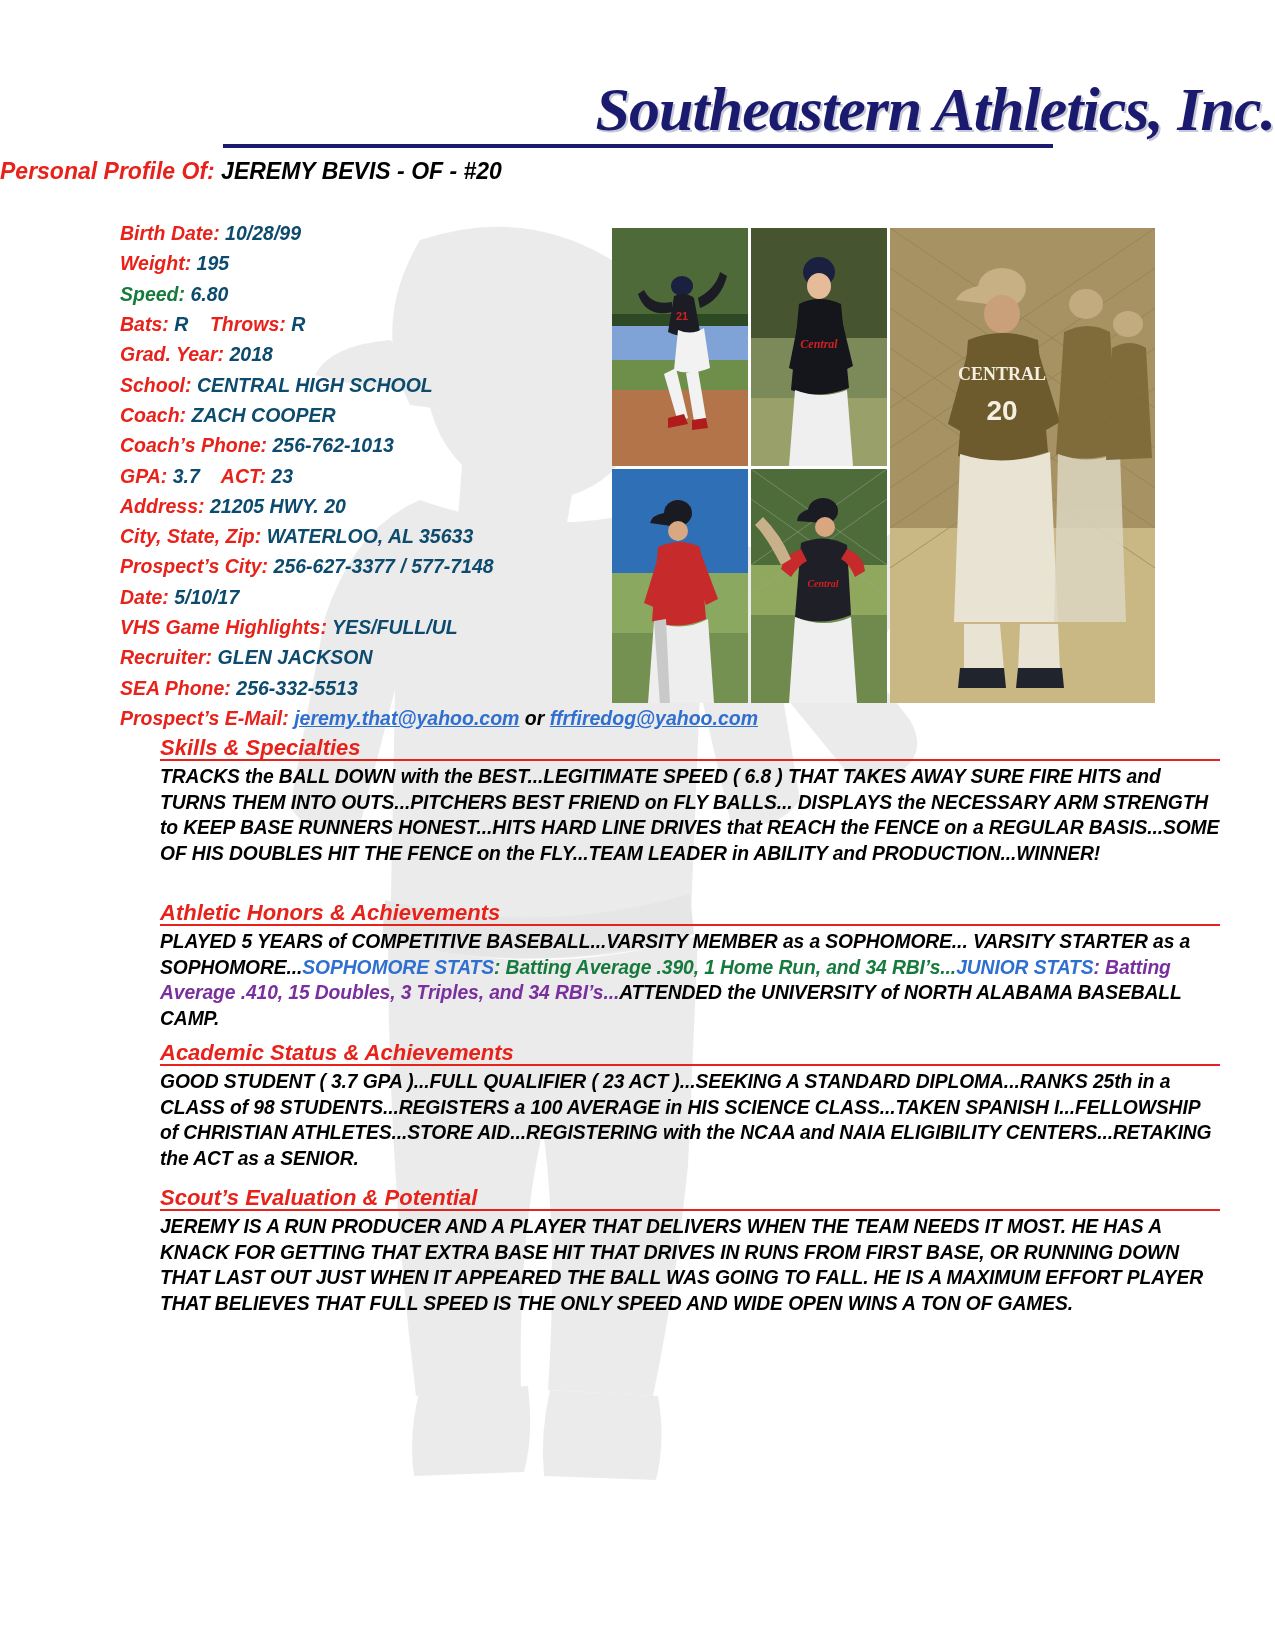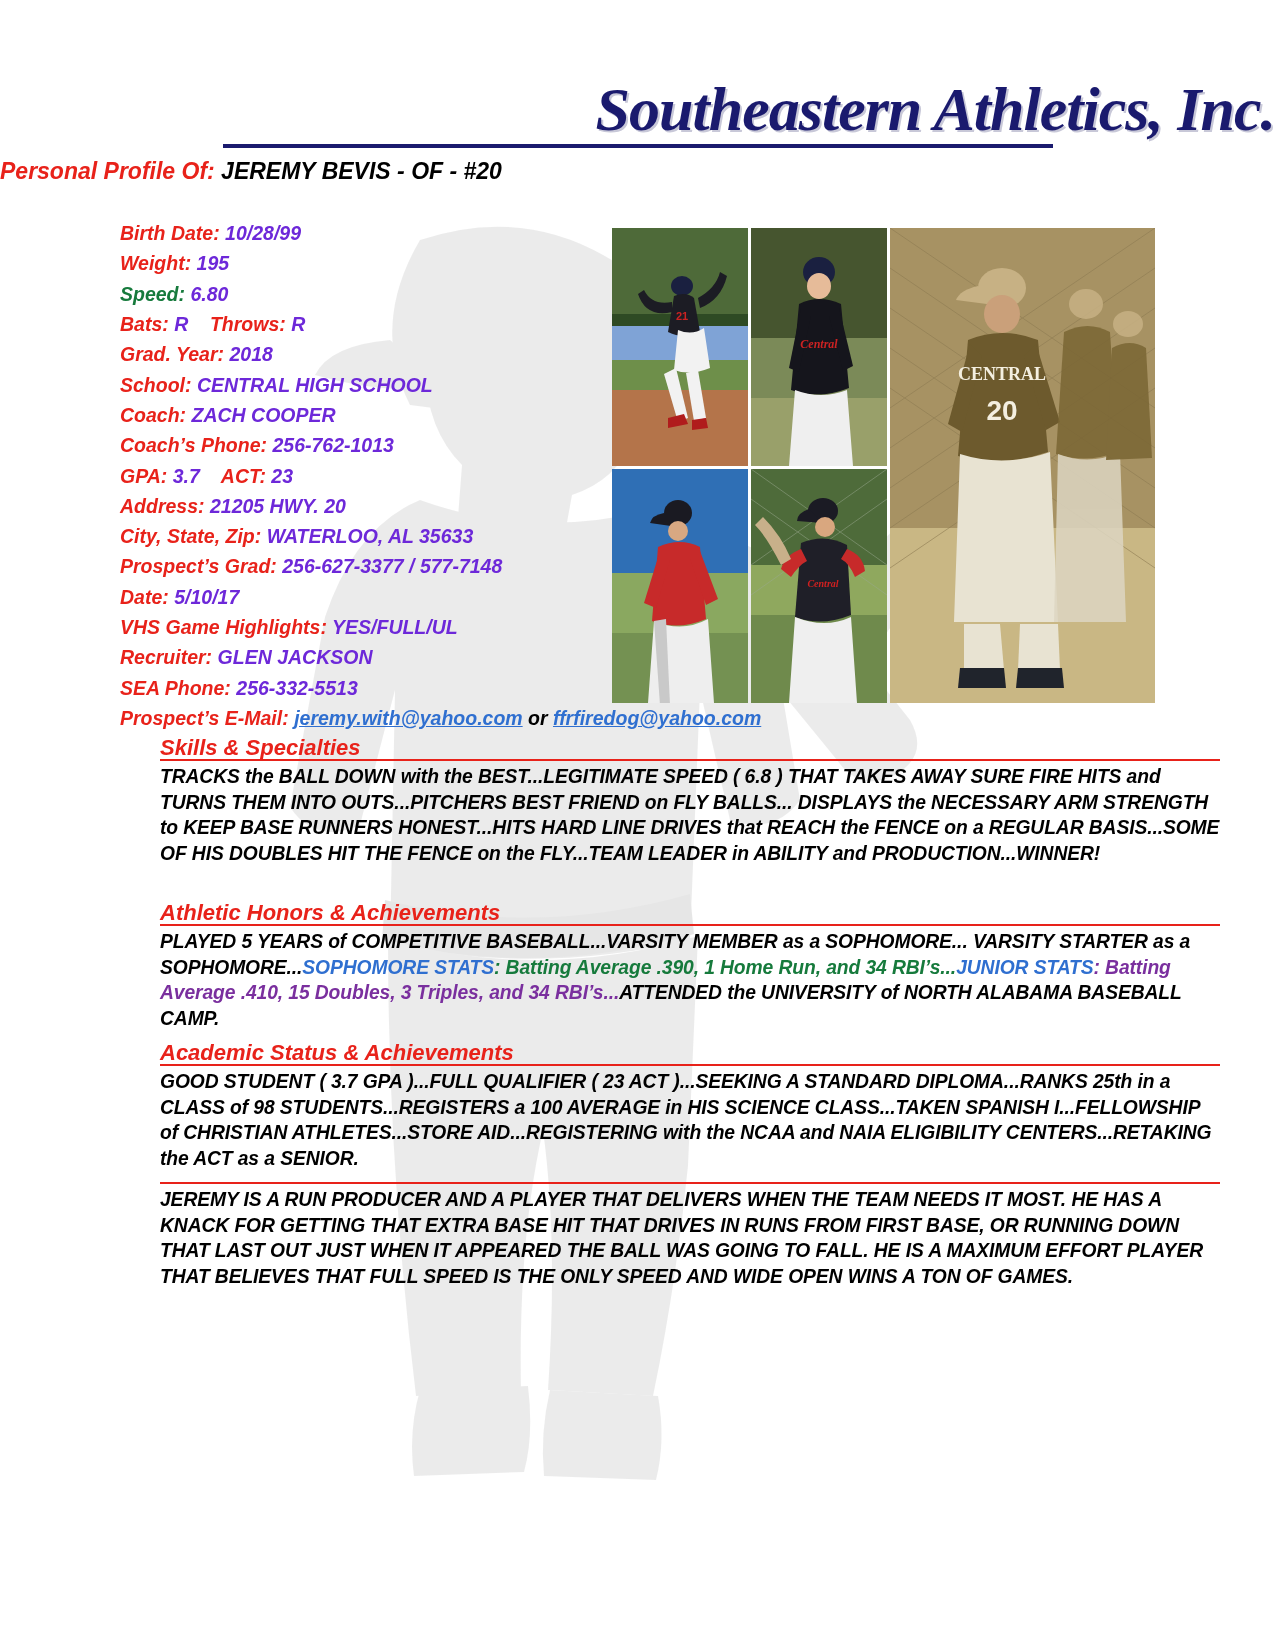--- a/index.html
+++ b/index.html
@@ -76,21 +76,21 @@
   }
   .info-row {
     font-size: 19.5px;
     font-weight: bold;
     font-style: italic;
     color: #e8221a;
     line-height: 1.555;
     white-space: nowrap;
   }
   .info-row .val {
-    color: #6d28d9;
+    color: #0c4a6e;
   }
   .info-row .green {
     color: #167a3c;
   }
   .info-row .email {
     color: #2f6fd0;
     text-decoration: underline;
   }
   .info-row .or {
     color: #000000;
@@ -234,42 +234,42 @@
     </div>
     <div class="info-row">
       <span>Address:</span>
       <span class="val">21205 HWY. 20</span>
     </div>
     <div class="info-row">
       <span>City, State, Zip:</span>
       <span class="val">WATERLOO, AL  35633</span>
     </div>
     <div class="info-row">
-      <span>Prospect’s Grad:</span>
+      <span>Prospect’s City:</span>
       <span class="val">256-627-3377 / 577-7148</span>
     </div>
     <div class="info-row">
       <span>Date:</span>
       <span class="val">5/10/17</span>
     </div>
     <div class="info-row">
       <span>VHS Game Highlights:</span>
       <span class="val">YES/FULL/UL</span>
     </div>
     <div class="info-row">
       <span>Recruiter:</span>
       <span class="val">GLEN JACKSON</span>
     </div>
     <div class="info-row">
       <span>SEA Phone:</span>
       <span class="val">256-332-5513</span>
     </div>
     <div class="info-row">
       <span>Prospect’s E-Mail:</span>
-      <span class="email">jeremy.with@yahoo.com</span>
+      <span class="email">jeremy.that@yahoo.com</span>
       <span class="or">or</span>
       <span class="email">ffrfiredog@yahoo.com</span>
     </div>
   </div>
 
   <div class="collage">
 
     <div class="photo">
       <svg viewBox="0 0 136 238" width="136" height="238" preserveAspectRatio="xMidYMid slice" aria-hidden="true">
         <rect width="136" height="238" fill="#3f5c2e"></rect>
@@ -406,17 +406,18 @@
     </div>
   </div>
 
   <div class="section" id="academic-section">
     <div class="sec-head">Academic Status  &amp; Achievements</div>
     <div class="sec-rule"></div>
     <div class="sec-body">GOOD STUDENT ( 3.7 GPA )...FULL QUALIFIER ( 23 ACT )...SEEKING A STANDARD DIPLOMA...RANKS 25th in a CLASS of 98 STUDENTS...REGISTERS a 100 AVERAGE in HIS SCIENCE CLASS...TAKEN SPANISH I...FELLOWSHIP of CHRISTIAN ATHLETES...STORE AID...REGISTERING with the NCAA and NAIA ELIGIBILITY CENTERS...RETAKING the ACT as a SENIOR.</div>
   </div>
 
   <div class="section" id="scout-section">
+    <div class="sec-head">Scout’s Evaluation &amp; Potential</div>
     <div class="sec-rule"></div>
     <div class="sec-body">JEREMY IS A RUN PRODUCER AND A PLAYER THAT DELIVERS WHEN THE TEAM NEEDS IT MOST. HE HAS A KNACK FOR GETTING THAT EXTRA BASE HIT THAT DRIVES IN RUNS FROM FIRST BASE, OR RUNNING DOWN THAT LAST OUT JUST WHEN IT APPEARED THE BALL WAS GOING TO FALL. HE IS A MAXIMUM EFFORT PLAYER THAT BELIEVES THAT FULL SPEED IS THE ONLY SPEED AND WIDE OPEN WINS A TON OF GAMES.</div>
   </div>
 
 </div>
 
 </body></html>

